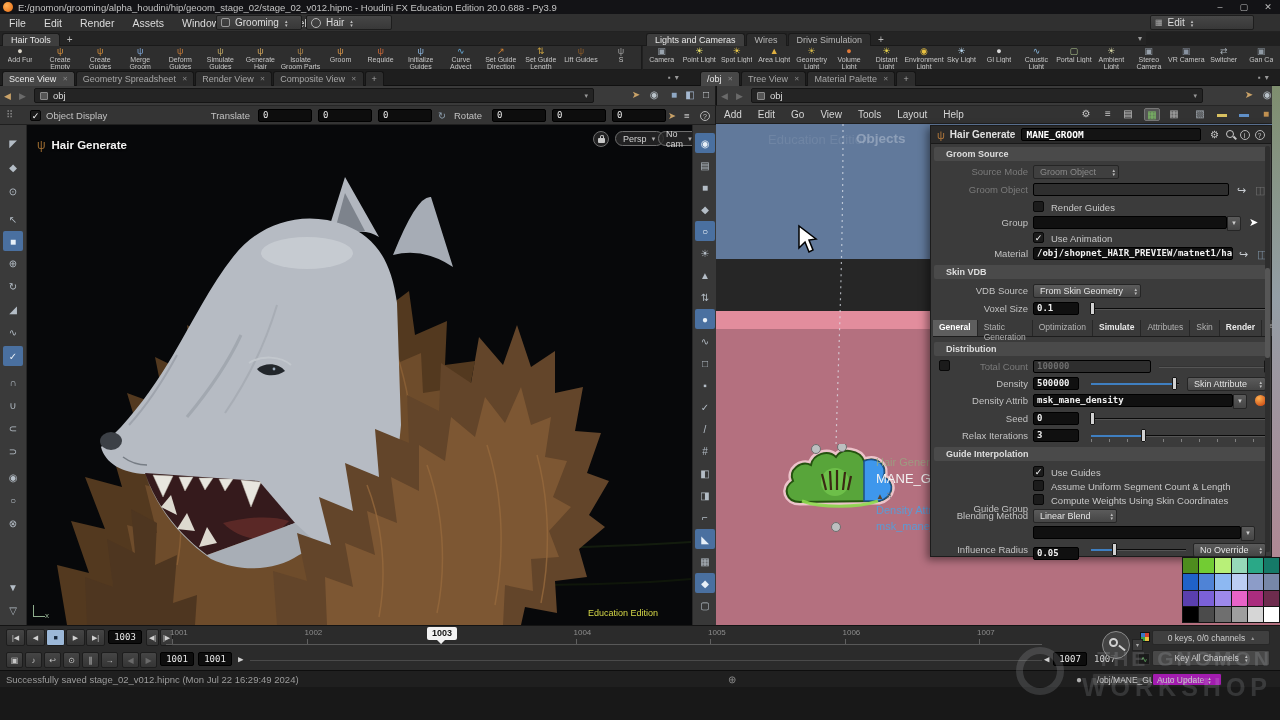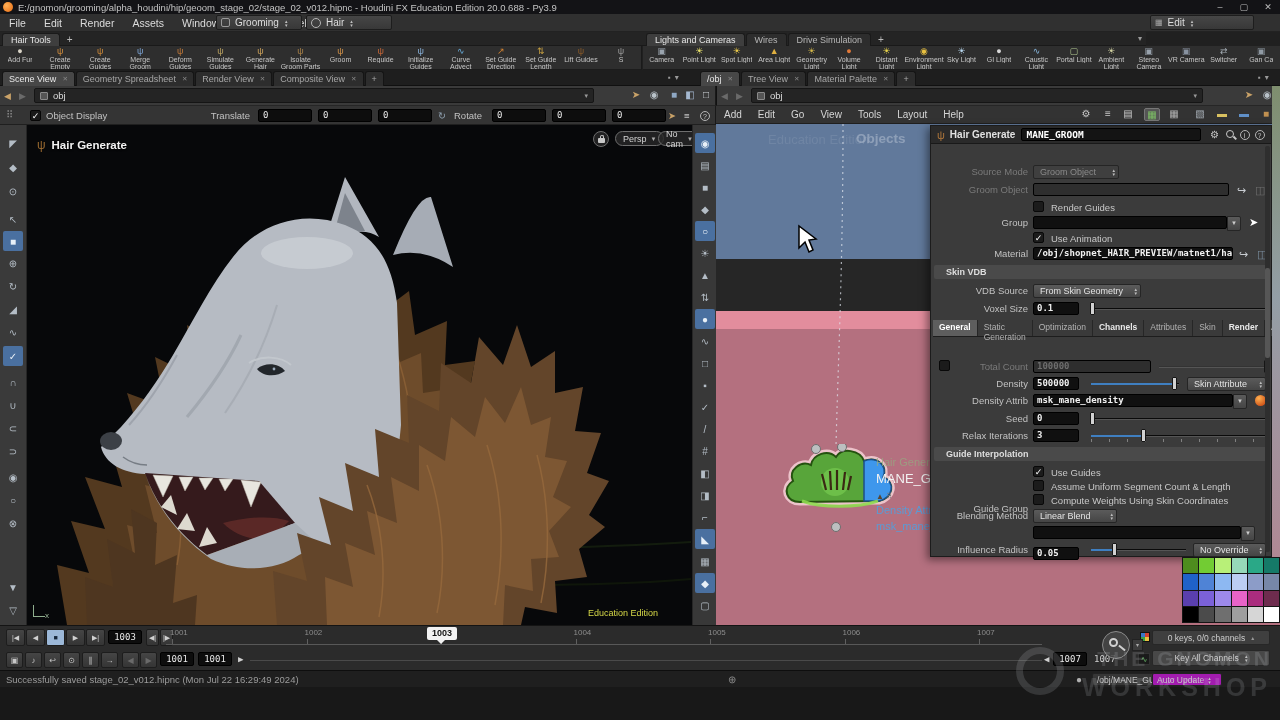--- a/index.html
+++ b/index.html
@@ -703,20 +703,21 @@
     <div class="pp-header">
       <span class="hicon">ψ</span>
       <span class="htitle">Hair Generate</span>
       <span class="hname">MANE_GROOM</span>
       <span class="hbtn">⚙</span>
       <span class="hbtn"><span class="mag"></span></span>
       <span class="hbtn"><span class="circ">i</span></span>
       <span class="hbtn"><span class="circ">?</span></span>
     </div>
 
+    <div class="psec" style="top:21px">Groom Source</div>
 
     <span class="plab dis" style="top:39px">Source Mode</span>
     <span class="pmenu dis" style="top:39px;left:102px;width:86px">
       <span>Groom Object</span>
         <span class="spin">
           <span>▴</span>
           <span>▾</span>
         </span>
       </span>
 
@@ -757,27 +758,28 @@
     <span class="pslider" style="top:176px;left:160px;width:178px">
       <span class="ptrack"></span>
         <span class="pfill" style="width: 1%;"></span>
         <span class="phandle" style="left: calc(1% - 3px);"></span>
       </span>
 
     <div class="ptabs" style="top:194px" id="paramTabs">
         <span class="on">General</span>
         <span>Static Generation</span>
         <span>Optimization</span>
-        <span class="bold">Channels</span>
+        <span class="bold">Simulate</span>
         <span>Attributes</span>
         <span>Skin</span>
         <span class="bold">Render</span>
         <span>Arnold</span>
       </div>
 
+    <div class="psec" style="top:216px">Distribution</div>
 
     <span class="pcheck" style="top:234px;left:8px"></span>
     <span class="plab dis" style="top:234px">Total Count</span>
     <span class="pfield dis" style="top:234px;left:102px;width:118px">100000</span>
     <span class="pslider" style="top:234px;left:228px;width:110px">
       <span class="ptrack dis"></span>
         <span class="phandle dis" style="left: calc(98% - 3px);"></span>
       </span>
 
     <span class="plab" style="top:251px">Density</span>

